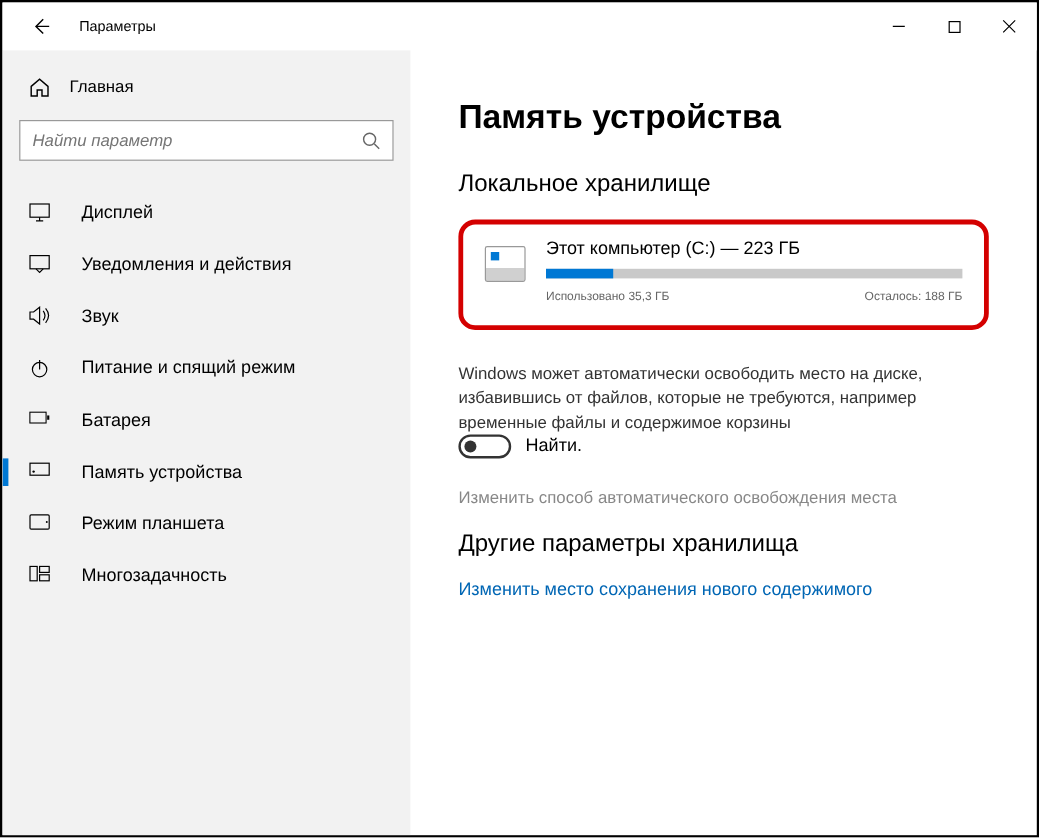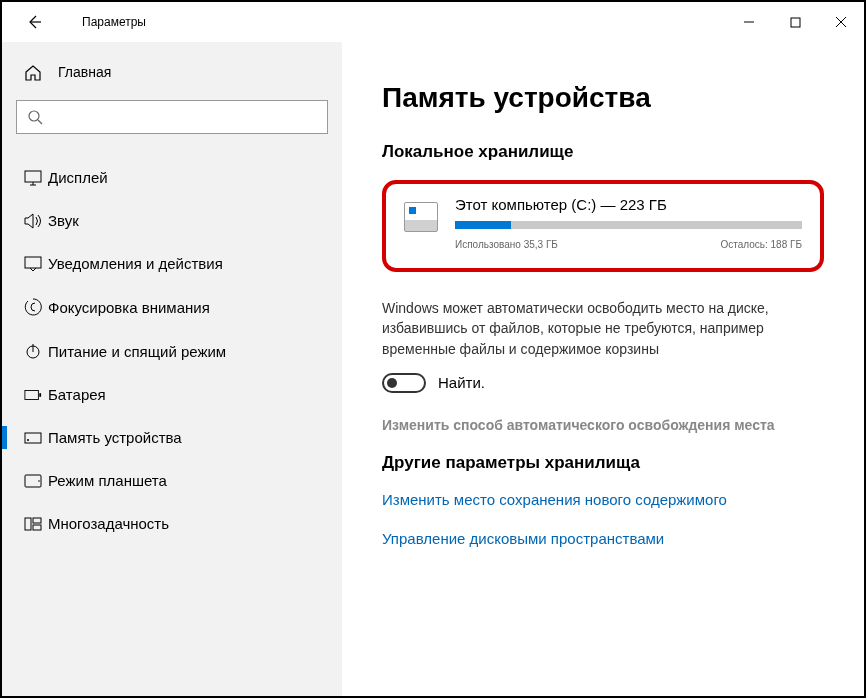--- a/index.html
+++ b/index.html
@@ -1,64 +1,64 @@
 <!DOCTYPE html>
 <html><head>
 <meta charset="utf-8">
 <style>
   * { box-sizing: border-box; margin: 0; padding: 0; }
   body { font-family: "Segoe UI", Tahoma, sans-serif; background: #fff; font-size: 14px; color: #000; }
   .window { width: 866px; height: 698px; border: 2px solid #000; position: relative; overflow: hidden; background: #fff; }
   .chrome { background: #fff; }
   .titlebar { display: flex; align-items: center; height: 40px; }
-  .titlebar .left { display: flex; align-items: center; padding-left: 20px; gap: 36px; }
+  .titlebar .left { display: flex; align-items: center; padding-left: 20px; gap: 20px; }
   .titlebar .back { width: 24px; height: 24px; display: flex; align-items: center; justify-content: center; cursor: pointer; }
   .titlebar .title { font-size: 12px; color: #000; }
   .titlebar .spacer { flex: 1; }
   .sysbtn { width: 46px; height: 30px; display: flex; align-items: center; justify-content: center; cursor: pointer; }
   .body { display: flex; height: calc(698px - 40px - 4px); }
   .sidebar { width: 340px; background: #f2f2f2; padding: 0; overflow-y: auto; position: relative; }
   .content { flex: 1; padding: 40px 40px 0 40px; overflow-y: auto; }
   .content::-webkit-scrollbar { width: 14px; }
   .content::-webkit-scrollbar-thumb { background: #c2c2c2; }
   .content::-webkit-scrollbar-track { background: #f0f0f0; }
 
   .sidebar-inner { padding: 14px 14px 0 14px; }
   .home-row { display: flex; align-items: flex-start; gap: 16px; padding: 8px 8px 18px 8px; cursor: pointer; }
   .home-row .label { font-size: 14px; }
   .search-box { display: flex; align-items: center; border: 1px solid #999; background: #fff; height: 34px; padding: 0 10px; margin-bottom: 22px; }
   .search-box input { border: none; outline: none; flex: 1; font-size: 14px; font-style: italic; color: #666; background: transparent; }
   .section-title { font-weight: 600; font-size: 14px; padding: 0 8px 12px 8px; }
   .nav { list-style: none; }
-  .nav li { display: flex; align-items: center; gap: 6px; padding: 13px 8px; cursor: pointer; position: relative; }
+  .nav li { display: flex; align-items: flex-start; gap: 26px; padding: 13px 8px; cursor: pointer; position: relative; }
   .nav li .iconslot { width: 18px; display: flex; justify-content: center; }
   .nav li .label { font-size: 15px; color: #000; }
   .nav li.active .label { font-weight: 400; }
   .nav li.active::before { content: ""; position: absolute; left: -14px; top: 10px; bottom: 10px; width: 5px; background: #0078d4; }
 
   h1 { font-size: 28px; font-weight: 600; margin-bottom: 28px; }
-  h2 { font-size: 17px; font-weight: 700; margin-bottom: 18px; margin-top: 10px; }
+  h2 { font-size: 20px; font-weight: 400; margin-bottom: 18px; margin-top: 10px; }
   .highlight-box { border: 4px solid #d40000; border-radius: 14px; padding: 12px 18px 18px 18px; margin-bottom: 26px; }
   .disk-row { display: flex; gap: 17px; align-items: flex-start; }
   .disk-icon { width: 34px; height: 30px; border: 1px solid #999; border-radius: 2px; position: relative; margin-top: 6px; flex-shrink: 0; background: linear-gradient(#fff 0 62%, #d0d0d0 62% 100%); }
   .disk-icon::after { content: ""; position: absolute; left: 4px; top: 4px; width: 7px; height: 7px; background: #0078d4; }
   .disk-info { flex: 1; }
   .disk-title { font-size: 15px; margin-bottom: 8px; }
   .bar { height: 8px; background: #c9c9c9; position: relative; margin-bottom: 10px; }
   .bar-fill { position: absolute; left: 0; top: 0; bottom: 0; background: #0078d4; width: 16%; }
   .disk-meta { display: flex; justify-content: space-between; font-size: 10px; }
   .disk-meta .used { color: #666; }
   .disk-meta .remain { color: #666; }
 
-  .desc { font-size: 14px; color: #333; line-height: 1.45; margin-bottom: 14px; max-width: 410px; }
+  .desc { font-size: 14px; color: #333; line-height: 1.45; max-width: 410px; }
   .toggle-row { display: flex; align-items: center; gap: 12px; margin-bottom: 24px; }
   .toggle { width: 44px; height: 20px; border: 2px solid #333; border-radius: 12px; position: relative; cursor: pointer; }
   .toggle::after { content: ""; position: absolute; left: 3px; top: 3px; width: 10px; height: 10px; border-radius: 50%; background: #333; }
   .toggle-label { font-size: 15px; }
-  .dimtext { color: #888; font-size: 14px; margin-bottom: 20px; max-width: 410px; font-weight: bold; }
+  .dimtext { color: #888; font-size: 14px; margin-bottom: 20px; max-width: 410px; }
   .link { color: #0066b4; font-size: 15px; cursor: pointer; margin-bottom: 22px; display: block; }
   .icon { display: inline-flex; }
 </style>
 </head>
 <body>
 
 <div class="window">
   <div class="chrome">
     <div class="titlebar">
       <div class="left">
@@ -92,60 +92,53 @@
   <div class="body">
     <div class="sidebar">
       <div class="sidebar-inner">
         <div class="home-row">
           <svg class="icon" width="18" height="18" viewBox="0 0 18 18">
               <path d="M2 8 L9 2 L16 8 V16 H11 V11 H7 V16 H2 Z" stroke="#000" stroke-width="1.2" fill="none"></path>
             </svg>
           <span class="label">Главная</span>
         </div>
         <div class="search-box">
+          <input type="text" placeholder="Найти параметр" style="">
           <svg width="16" height="16" viewBox="0 0 16 16">
               <circle cx="7" cy="7" r="5" stroke="#666" stroke-width="1.2" fill="none"></circle>
               <path d="M11 11 L15 15" stroke="#666" stroke-width="1.2"></path>
             </svg>
         </div>
         <ul class="nav">
           <li>
             <span class="iconslot">
                 <svg width="18" height="16" viewBox="0 0 18 16">
                   <rect x="1" y="1" width="16" height="11" stroke="#000" fill="none"></rect>
                   <path d="M6 15 H12 M9 12 V15" stroke="#000"></path>
                 </svg>
               </span>
             <span class="label">Дисплей</span>
           </li>
           <li>
             <span class="iconslot">
                 <svg width="18" height="16" viewBox="0 0 18 16">
+                  <rect x="1" y="1" width="16" height="11" stroke="#000" fill="none"></rect>
+                  <path d="M6 12 L9 15 L12 12" stroke="#000" fill="none"></path>
+                </svg>
+              </span>
+            <span class="label">Уведомления и действия</span>
+          </li>
+          <li>
+            <span class="iconslot">
+                <svg width="18" height="16" viewBox="0 0 18 16">
                   <path d="M1 5 H4 L9 1 V15 L4 11 H1 Z" stroke="#000" fill="none"></path>
                   <path d="M12 4 Q15 8 12 12 M14 2 Q19 8 14 14" stroke="#000" fill="none"></path>
                 </svg>
               </span>
             <span class="label">Звук</span>
-          </li>
-          <li>
-            <span class="iconslot">
-                <svg width="18" height="16" viewBox="0 0 18 16">
-                  <rect x="1" y="1" width="16" height="11" stroke="#000" fill="none"></rect>
-                  <path d="M6 12 L9 15 L12 12" stroke="#000" fill="none"></path>
-                </svg>
-              </span>
-            <span class="label">Уведомления и действия</span>
-          </li>
-          <li>
-            <span class="iconslot">
-                <svg width="18" height="18" viewBox="0 0 18 18">
-                  <path d="M9 1 A8 8 0 1 1 4 3 M11 5 A4 4 0 1 0 11 13" stroke="#000" fill="none"></path>
-                </svg>
-              </span>
-            <span class="label">Фокусировка внимания</span>
           </li>
           <li>
             <span class="iconslot">
                 <svg width="16" height="18" viewBox="0 0 16 18">
                   <circle cx="8" cy="10" r="6" stroke="#000" fill="none"></circle>
                   <path d="M8 2 V10" stroke="#000"></path>
                 </svg>
               </span>
             <span class="label">Питание и спящий режим</span>
           </li>
@@ -212,16 +205,15 @@
 
       <div class="desc">Windows может автоматически освободить место на диске, избавившись от файлов, которые не требуются, например временные файлы и содержимое корзины</div>
       <div class="toggle-row">
         <div class="toggle"></div>
         <span class="toggle-label">Найти.</span>
       </div>
       <div class="dimtext">Изменить способ автоматического освобождения места</div>
 
       <h2>Другие параметры хранилища</h2>
       <a class="link">Изменить место сохранения нового содержимого</a>
-      <a class="link">Управление дисковыми пространствами</a>
     </div>
   </div>
 </div>
 
 </body></html>

